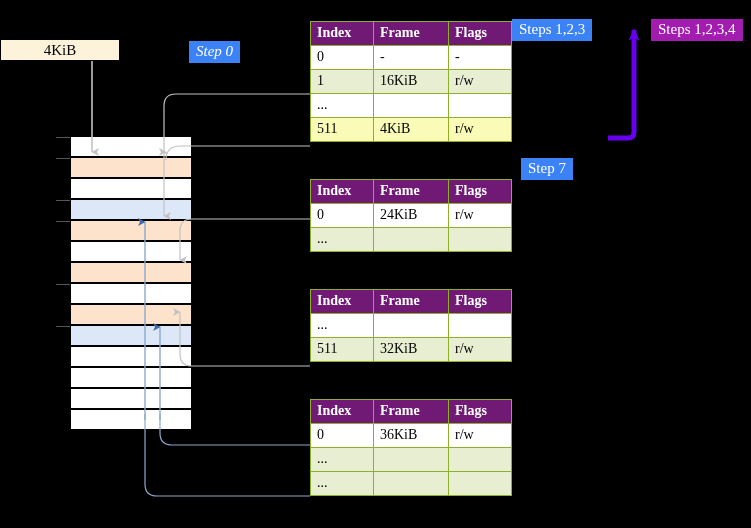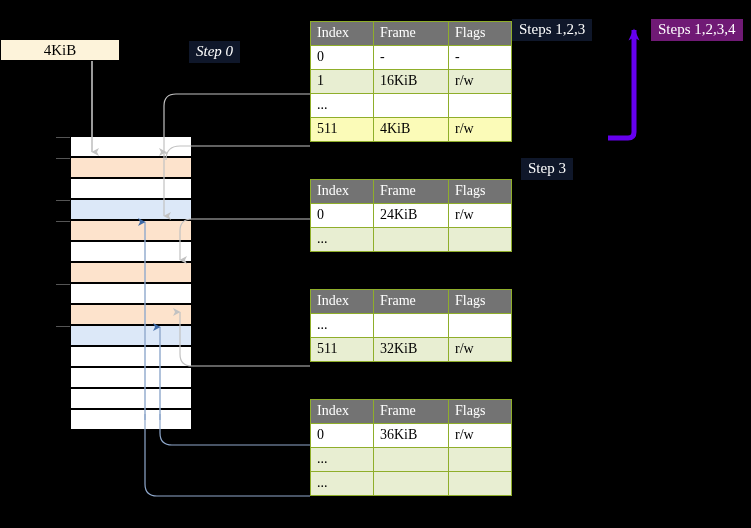--- a/index.html
+++ b/index.html
@@ -15,21 +15,21 @@
           border:1px solid #7f9a1e;font-size:14px;}
   .ptable td,.ptable th{
       border:1px solid #8fae2a;
       padding:2px 6px 3px 6px;
       height:18px;
       font-weight:normal;
       text-align:left;
       white-space:nowrap;
       line-height:1.05;
   }
-  .ptable th{background:#737373;color:#ffffff;font-weight:normal;}
+  .ptable th{background:#701a75;color:#ffffff;font-weight:bold;}
   .ptable td.c0{width:50px;}
   .ptable td.c1{width:62px;}
   .ptable td.c2{width:50px;}
   .ptable th.c0{width:50px;}
   .ptable th.c1{width:62px;}
   .ptable th.c2{width:50px;}
   .ptable tr.alt td{background:#e8eed2;}
   .ptable tr.hl td{background:#fbfbb8;}
   .ptable tr.plain td{background:#ffffff;}
 
@@ -44,22 +44,22 @@
 
   .tick{position:absolute;height:1px;background:#555;width:14px;left:56px;}
 
   
   .boxlabel{position:absolute;background:#fdf3da;border:1px solid #000;
             box-sizing:border-box;text-align:center;font-size:15px;
             display:flex;align-items:center;justify-content:center;}
   .badge{position:absolute;color:#ffffff;font-size:15px;
          padding:2px 7px 3px 7px;box-sizing:border-box;line-height:1.15;
          white-space:nowrap;}
-  .badge-red{background:#0f172a;}
-  .badge-violet{background:#701a75;}
+  .badge-red{background:#3b82f6;}
+  .badge-violet{background:#a21caf;}
 
   svg.ov{position:absolute;left:0;top:0;width:751px;height:528px;
          pointer-events:none;overflow:visible;}
 </style>
 </head>
 <body>
 
 <div class="stage">
 
   <div class="boxlabel" style="left:0px;top:39px;width:120px;height:22px;">
@@ -72,21 +72,21 @@
 
   <div class="badge badge-red" style="left:512px;top:19px;">
     <span>Steps 1,2,3</span>
   </div>
 
   <div class="badge badge-violet" style="left:651px;top:19px;">
     <span>Steps 1,2,3,4</span>
   </div>
 
   <div class="badge badge-red" style="left:521px;top:158px;">
-    <span>Step 3</span>
+    <span>Step 7</span>
   </div>
 
   <div class="memcol" id="memcol">
       <div class="memblk m-white" style="top: -1px;"></div>
       <div class="memblk m-orange" style="top: 20px;"></div>
       <div class="memblk m-white" style="top: 41px;"></div>
       <div class="memblk m-blue" style="top: 62px;"></div>
       <div class="memblk m-orange" style="top: 83px;"></div>
       <div class="memblk m-white" style="top: 104px;"></div>
       <div class="memblk m-orange" style="top: 125px;"></div>

